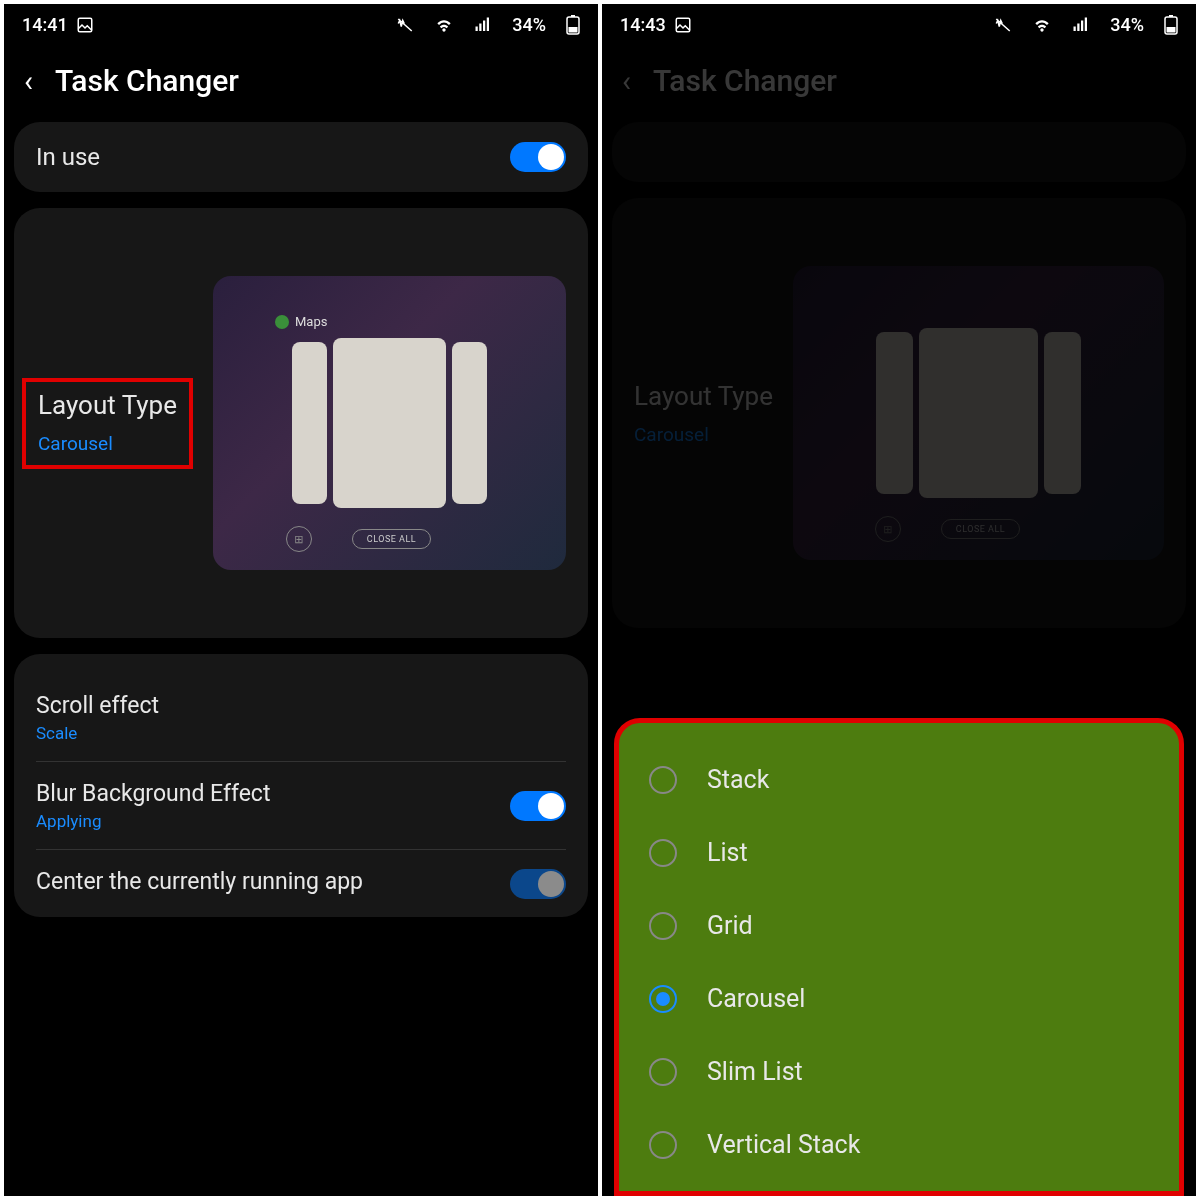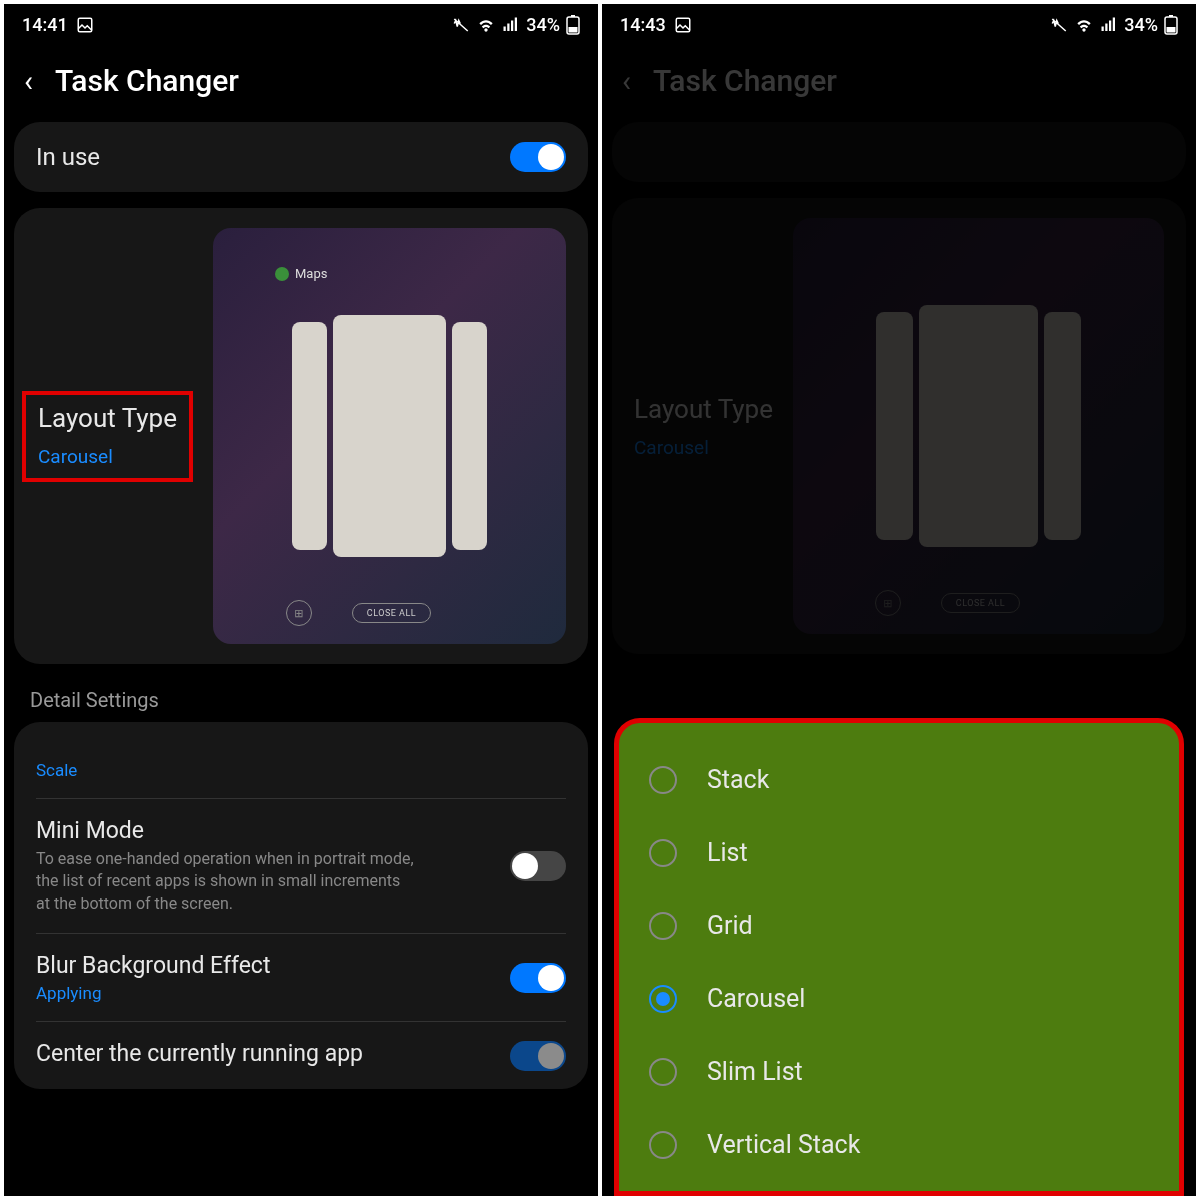--- a/index.html
+++ b/index.html
@@ -1,39 +1,39 @@
 <!DOCTYPE html>
 <html><head>
 <meta charset="utf-8">
 <style>
 *{margin:0;padding:0;box-sizing:border-box;font-family:-apple-system,BlinkMacSystemFont,'Segoe UI',Roboto,sans-serif}
 body{background:#fff;width:1200px;height:1200px;display:flex;gap:4px;padding:4px}
 .phone{flex:1;background:#000;color:#fff;display:flex;flex-direction:column;overflow:hidden;position:relative}
 .status-bar{display:flex;justify-content:space-between;align-items:center;padding:10px 18px;font-size:18px;font-weight:500}
 .status-left{display:flex;align-items:center;gap:8px}
-.status-right{display:flex;align-items:center;gap:6px}
+.status-right{display:flex;align-items:center;gap:20px}
 .icon-sm{display:inline-flex;align-items:center}
 .header{display:flex;align-items:center;gap:22px;padding:18px 20px 24px}
 .back-arrow{font-size:30px;line-height:1;cursor:pointer}
 .page-title{font-size:30px;font-weight:500}
 .card{background:#171717;border-radius:26px;margin:0 10px 16px;padding:20px 22px}
 .row{display:flex;justify-content:space-between;align-items:center}
 .row-label{font-size:24px;color:#e8e8e8}
 .toggle{width:56px;height:30px;border-radius:20px;position:relative;cursor:pointer}
 .toggle.on{background:#0078ff}
 .toggle.off{background:#454545}
 .toggle .knob{position:absolute;width:26px;height:26px;background:#fff;border-radius:50%;top:2px}
 .toggle.on .knob{right:2px}
 .toggle.off .knob{left:2px}
 .preview-card{display:flex;align-items:center;gap:20px;min-height:430px}
 .layout-info{flex:0 0 auto}
 .layout-label{font-size:26px;color:#e8e8e8;margin-bottom:12px}
 .layout-value{font-size:19px;color:#1a8cff}
 .highlight-box{border:4px solid #e00000;padding:8px 12px 10px;margin-left:-14px}
-.preview-img{flex:1;height:416px;background:linear-gradient(135deg,#2a1f3d 0%,#3d2847 40%,#1f2a3d 100%);border-radius:18px;position:relative;overflow:hidden}
+.preview-img{flex:1;height:294px;background:linear-gradient(135deg,#2a1f3d 0%,#3d2847 40%,#1f2a3d 100%);border-radius:18px;position:relative;overflow:hidden}
 .preview-inner{position:absolute;inset:0;display:flex;align-items:center;justify-content:center;gap:6px}
 .preview-card-item{background:#d8d4cc;border-radius:8px;width:32%;height:58%;position:relative}
 .preview-card-item.mini{width:10%;height:55%}
 .preview-top-label{position:absolute;top:38px;left:62px;font-size:13px;color:#ddd;display:flex;align-items:center;gap:6px}
 .preview-top-label::before{content:'';width:14px;height:14px;background:#3a8f3a;border-radius:50%;display:inline-block}
 .preview-bottom{position:absolute;bottom:18px;left:4px;right:0;display:flex;justify-content:center;align-items:center;gap:40px}
 .preview-grid-icon{width:26px;height:26px;border:1.5px solid #888;border-radius:50%;display:flex;align-items:center;justify-content:center;font-size:11px;color:#888}
 .preview-close{border:1px solid #888;border-radius:14px;padding:4px 14px;font-size:9px;color:#ccc;letter-spacing:0.5px}
 .section-header{color:#999;font-size:20px;padding:8px 26px 10px}
 .setting-row{padding:18px 0;border-bottom:1px solid #333}
@@ -127,34 +127,25 @@
         <div class="preview-card-item mini"></div>
       </div>
       <div class="preview-bottom">
         <div class="preview-grid-icon">⊞</div>
         <div class="preview-close">CLOSE ALL</div>
         <div style="width:26px"></div>
       </div>
     </div>
   </div>
 
-  <div class="section-header">Detail Settings</div>
 
   <div class="card detail-card">
     <div class="setting-row">
+      <div class="setting-title">Scroll effect</div>
       <div class="setting-sub">Scale</div>
-    </div>
-    <div class="setting-row with-toggle">
-      <div class="setting-text">
-        <div class="setting-title">Mini Mode</div>
-        <div class="setting-desc">To ease one-handed operation when in portrait mode, the list of recent apps is shown in small increments at the bottom of the screen.</div>
-      </div>
-      <div class="toggle off">
-          <div class="knob"></div>
-        </div>
     </div>
     <div class="setting-row with-toggle">
       <div class="setting-text">
         <div class="setting-title">Blur Background Effect</div>
         <div class="setting-sub">Applying</div>
       </div>
       <div class="toggle on">
           <div class="knob"></div>
         </div>
     </div>

